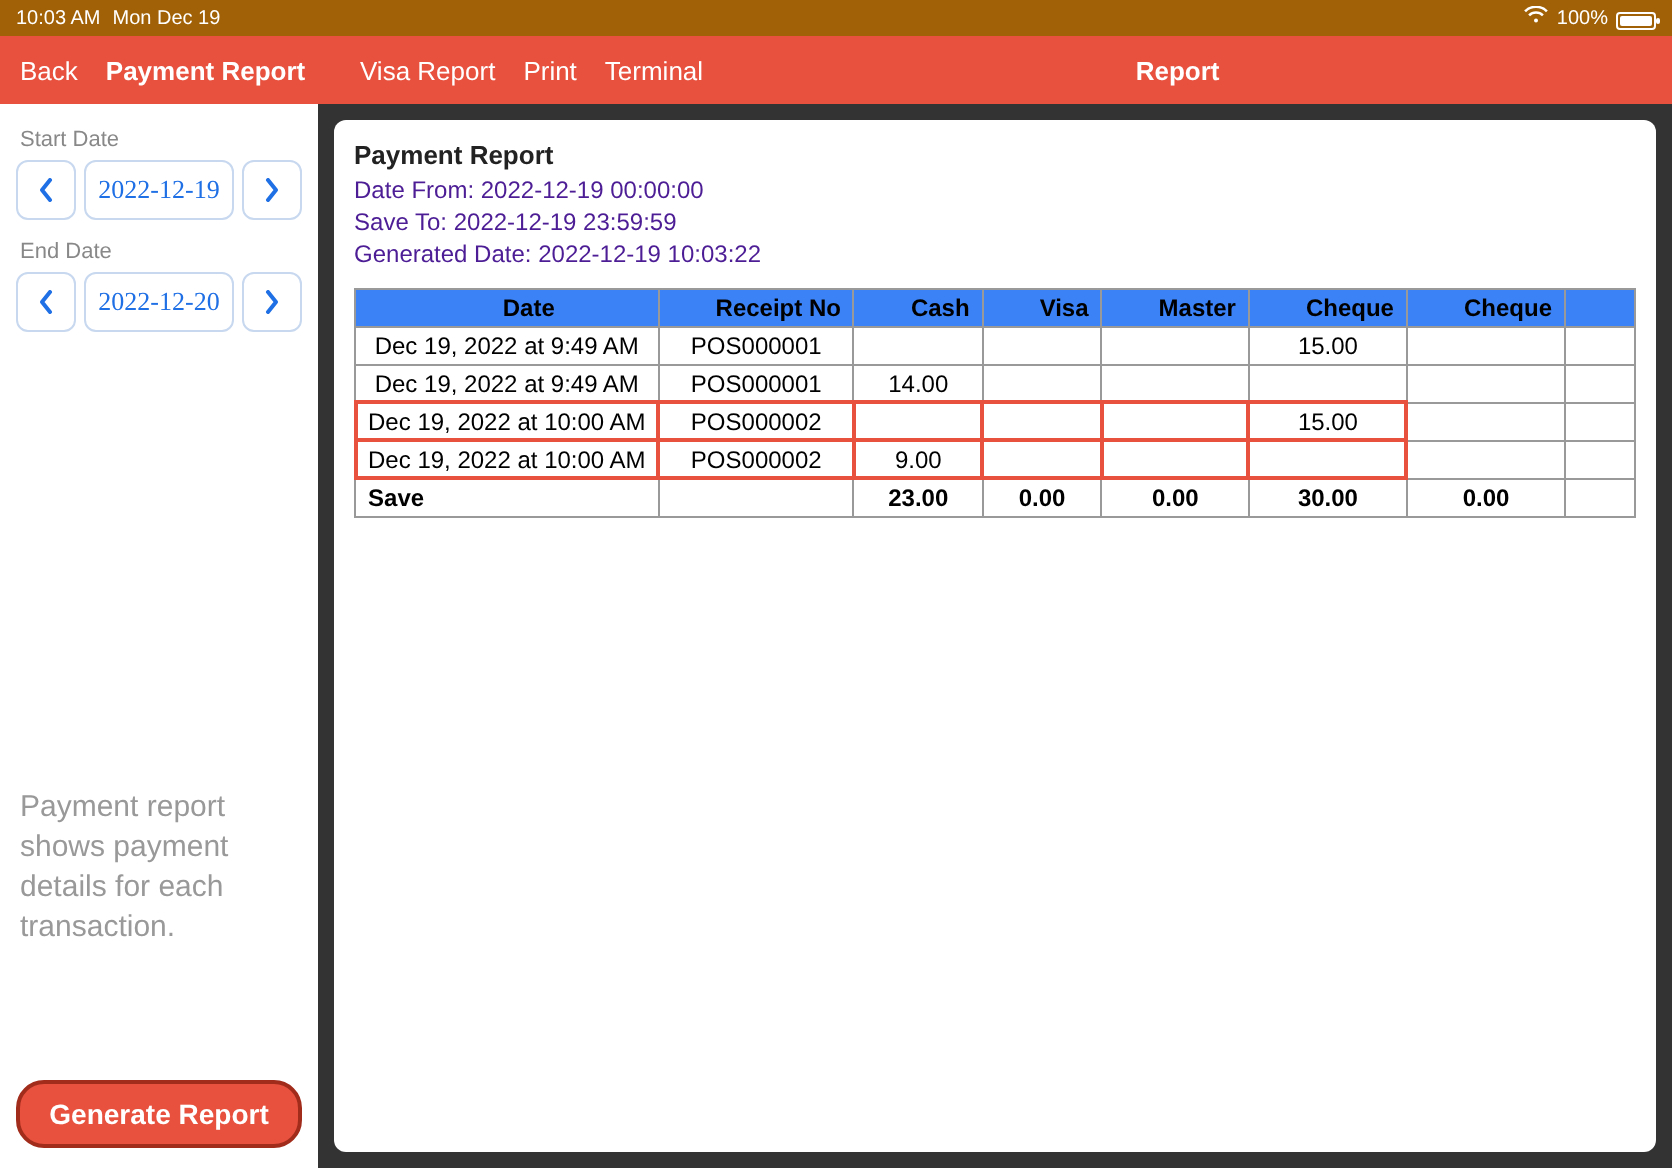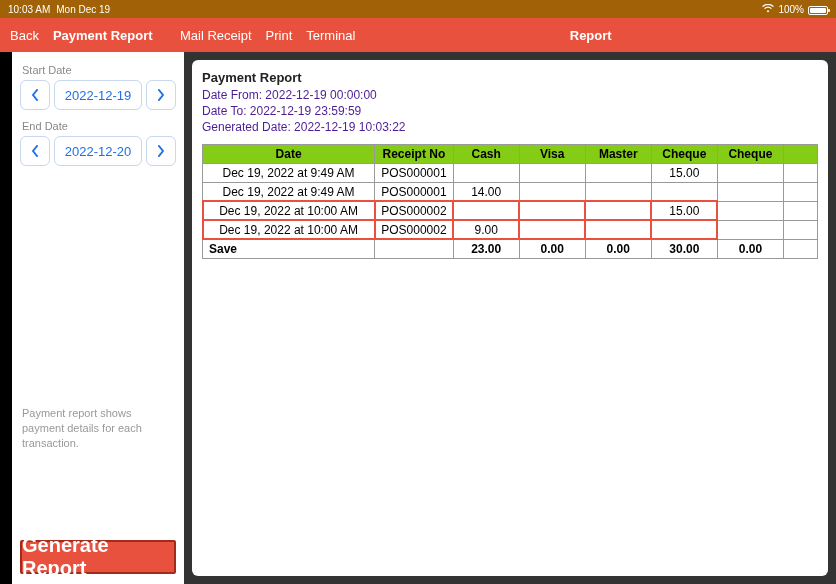--- a/index.html
+++ b/index.html
@@ -24,58 +24,58 @@
     height: 34px; background: #e7513e; color:#fff; font-size: 13px;
     display:flex; align-items:center; padding: 0 10px; font-weight:500;justify-content:space-between;
   }
   .navbar .nav-left, .navbar .nav-left2, .navbar .nav-right { display:flex; gap:14px; }
   .navbar .nav-left { width: 160px; }
   .navbar .nav-title-wrap { flex:1; text-align:center; font-weight:600; }
   .navbar .nav-right { margin-left:auto; }
   .navbar span { white-space: nowrap; }
 
   .body {
-    display:flex; height: calc(584px - 18px - 34px); margin-left: 12px;
+    display:flex; height: calc(584px - 18px - 34px);
   }
   .sidebar {
     width: 172px; background:#fff; display:flex; flex-direction:column;
     padding: 8px 8px 10px 8px;
   }
   .sidebar label.small { font-size: 11px; color:#888; display:block; margin: 4px 0 4px 2px; }
-  .date-row { display:flex; align-items:center; gap:4px; margin-bottom:6px; }
+  .date-row { display:flex; align-items:center; gap:4px; margin-bottom:6px;font-family:Liberation Serif, serif; }
   .pill-btn {
     height: 30px; min-width:30px; border:1px solid #c7d8ef; border-radius:6px;
     background:#fff; color:#1f6fe5; font-size:13px; display:flex; align-items:center; justify-content:center;
     cursor:pointer;
   }
   .pill-btn.date { flex:1; padding:0 6px; }
   .pill-btn.arrow svg { width:8px; height:12px; }
-  .sidebar .hint { font-size: 11px; color:#999; line-height:1.35; margin-top: auto; margin-bottom: auto; padding: 0 2px; position: relative; top: 126px; }
+  .sidebar .hint { font-size: 15px; color:#999; line-height:1.35; margin-top: auto; margin-bottom: auto; padding: 0 2px; position: relative; top: 126px; }
   .generate {
-    height: 34px; background:#e7513e; color:#fff; font-size:20px; font-weight:600;
-    border:2px solid #a22c1c; border-radius:2px; display:flex; align-items:center; justify-content:center;
+    height: 34px; background:#e7513e; color:#fff; font-size:14px; font-weight:600;
+    border:2px solid #a22c1c; border-radius:14px; display:flex; align-items:center; justify-content:center;
     cursor:pointer; margin-top:auto;
   }
 
   .main {
     flex:1; background:#333; padding: 8px;
   }
   .report-card {
     width:100%; height:100%; background:#fff; border-radius:6px; padding: 10px 10px;
     overflow:hidden;
   }
   .report-card h3 { font-size:13px; font-weight:700; color:#222; margin-bottom:2px; }
   .meta { font-size:12px; color:#4c1d95; line-height:1.35; margin-bottom:8px; }
   table.report {
     width:100%; border-collapse:collapse; font-size:12px;
   }
   table.report th, table.report td {
     border:1px solid #999; padding:2px 6px; height:18px; white-space:nowrap; text-align:center;
   }
-  table.report th { background:#84cc16; font-weight:600; }
+  table.report th { background:#3b82f6; font-weight:600;padding-left:28px; }
   table.report td.date { text-align:center; width:170px; }
   table.report tr.total td { font-weight:700; background:#fff; }
   table.report tr.total td.label { text-align:left; }
   .hl { outline:2px solid #e7513e; outline-offset:-1px; }
   table.report col.c-date { width:172px; }
   table.report col.c-rec { width:74px; }
   table.report col.c-amt { width:66px; }
   table.report col.c-last { width:34px; }
 
   .wifi-icon { display:inline-block; }
@@ -102,21 +102,21 @@
         </span>
     </div>
   </div>
 
   <div class="navbar">
     <div class="nav-left">
       <span>Back</span>
       <span style="font-weight:600;">Payment Report</span>
     </div>
     <div class="nav-left2" style="margin-left:10px;">
-      <span>Mail Receipt</span>
+      <span>Visa Report</span>
       <span>Print</span>
       <span>Terminal</span>
     </div>
     <div class="nav-title-wrap">
       <span>Report</span>
     </div>
   </div>
 
   <div class="body">
 
@@ -161,21 +161,21 @@
         <span>Generate Report</span>
       </div>
     </div>
 
     <div class="main">
       <div class="report-card">
         <h3>Payment Report</h3>
         <div class="meta">
           <span>Date From:</span>
           <span>2022-12-19 00:00:00</span><br>
-          <span>Date To:</span>
+          <span>Save To:</span>
           <span>2022-12-19 23:59:59</span><br>
           <span>Generated Date:</span>
           <span>2022-12-19 10:03:22</span>
         </div>
         <table class="report">
           <colgroup>
             <col class="c-date">
               <col class="c-rec">
               <col class="c-amt">
               <col class="c-amt">

